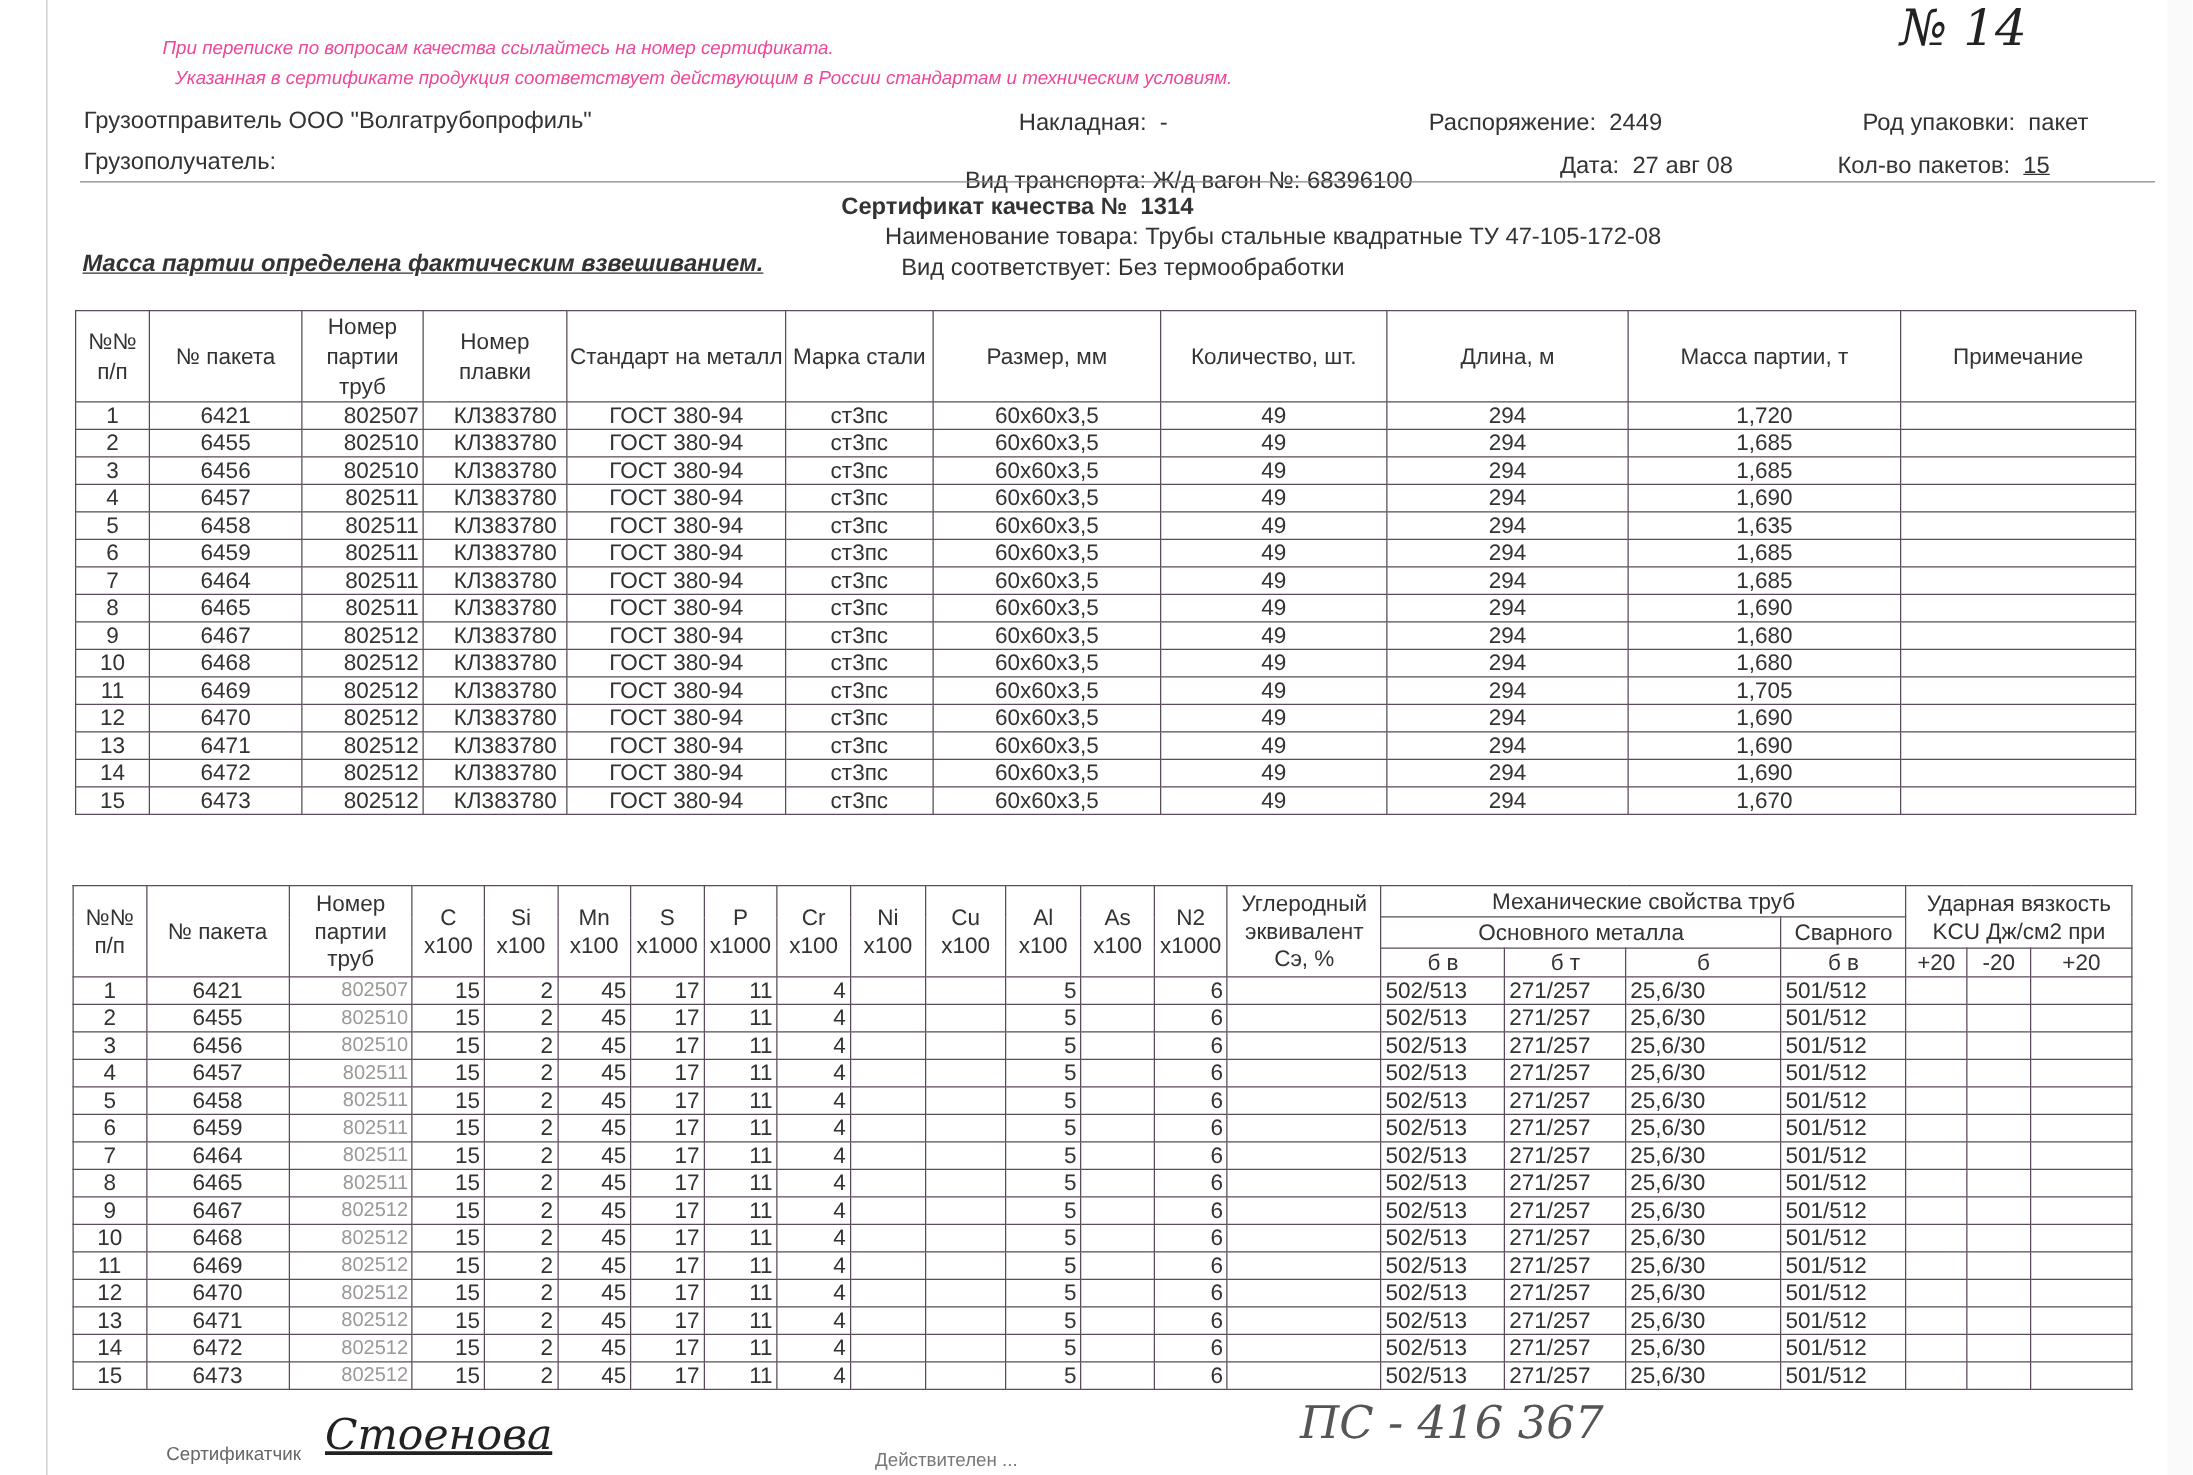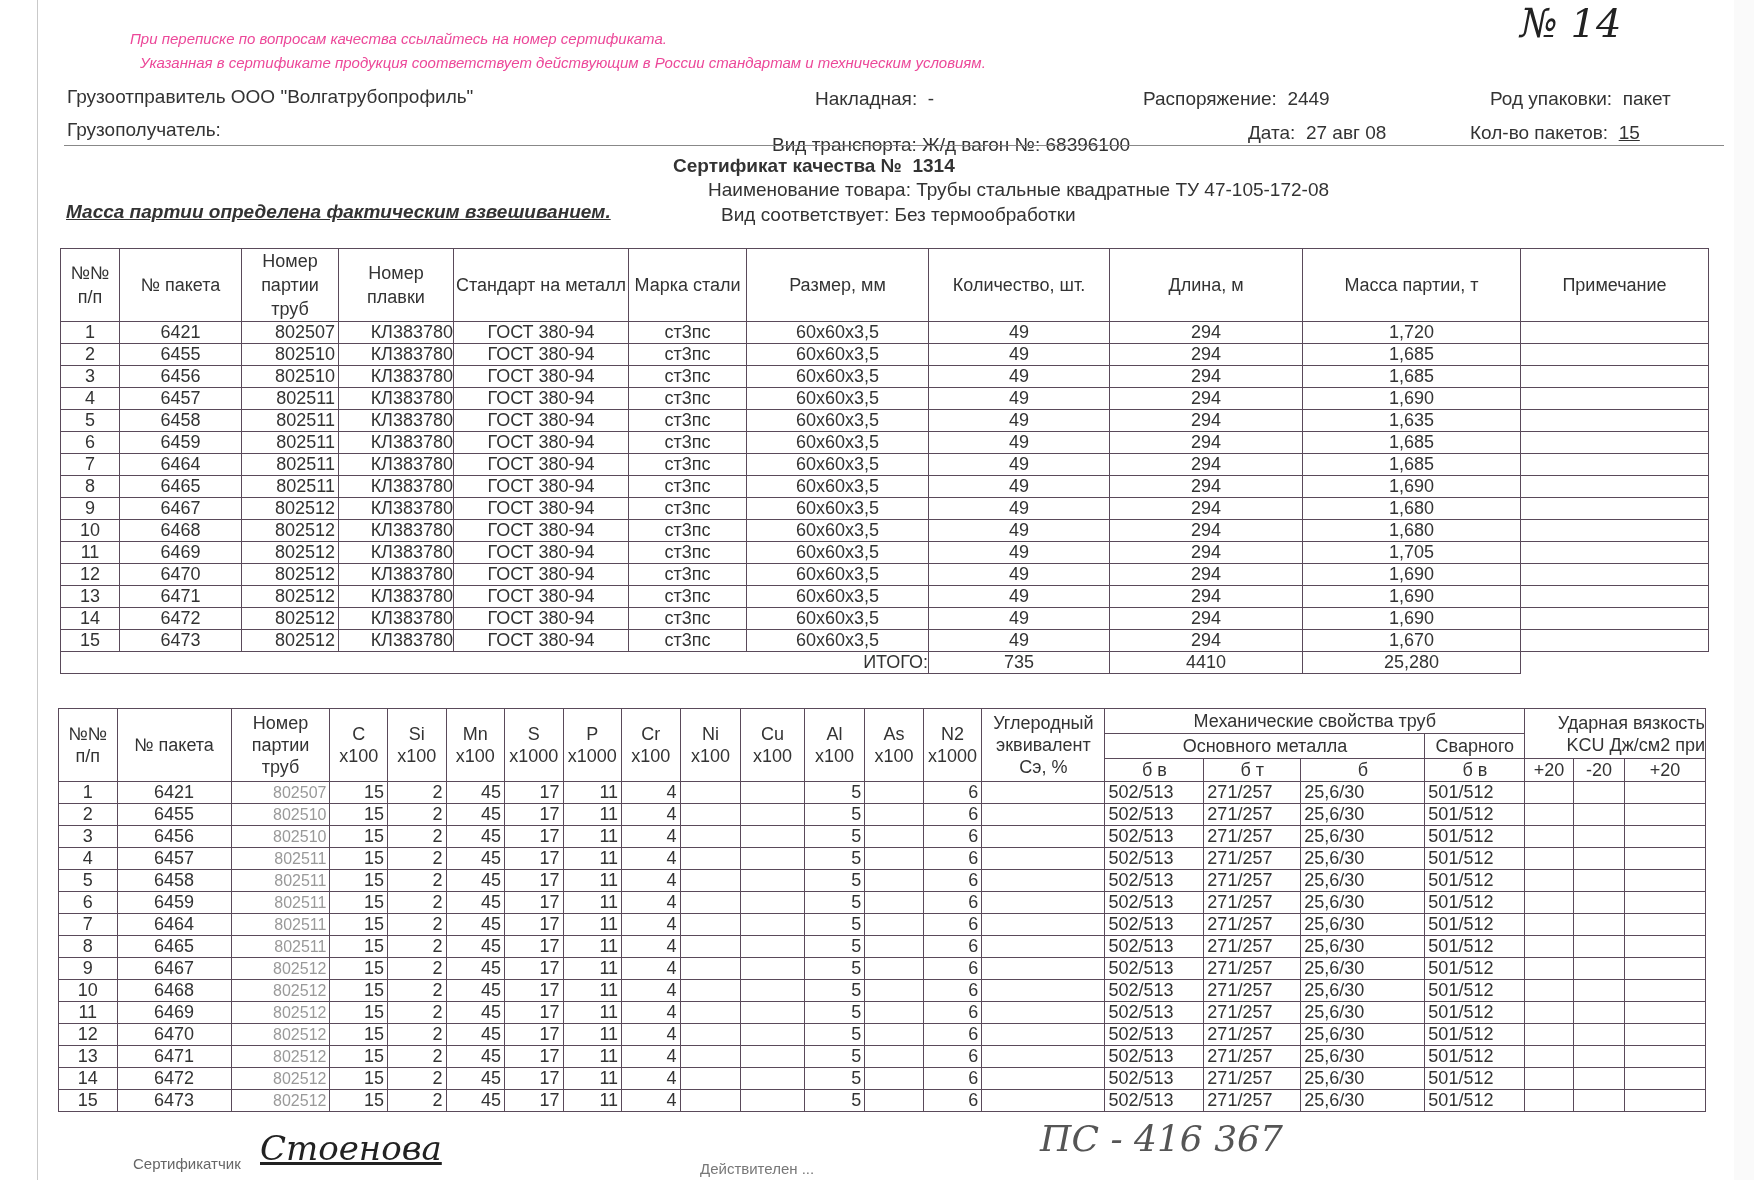--- a/index.html
+++ b/index.html
@@ -12,21 +12,21 @@
   .hdr{font-size:19px;color:#333;}
   .bold{font-weight:bold;}
   .hline{position:absolute;height:1px;background:#888;}
   .handwrite{font-family:"DejaVu Serif",serif;font-style:italic;color:#222;}
   table{border-collapse:collapse;position:absolute;table-layout:fixed;}
   td,th{border:1.5px solid #5a4a5a;font-weight:normal;padding:0;text-align:center;overflow:hidden;white-space:nowrap;color:#333;}
   #t1{left:60px;top:248px;width:1648px;}
   #t1 th{font-size:18px;height:68px;line-height:24px;white-space:normal;}
   #t1 td{font-size:18px;height:21px;line-height:21px;}
   #t1 td.r{text-align:right;padding-right:3px;}
-  #t1 td.l{text-align:right;padding-left:24px;}
+  #t1 td.l{text-align:left;padding-left:24px;}
   #t2{left:58px;top:708px;width:1648px;}
   #t2 th{font-size:18px;line-height:22px;white-space:normal;}
   #t2 td{font-size:18px;height:21px;line-height:21px;}
   #t2 td.r{text-align:right;padding-right:3px;}
   #t2 td.l{text-align:left;padding-left:3px;}
   #t2 td.faint{color:#999;font-size:16px;}
 </style>
 </head>
 <body>
 
@@ -300,27 +300,20 @@
         <td>6473</td>
         <td class="r">802512</td>
         <td class="l">КЛ383780</td>
         <td>ГОСТ 380-94</td>
         <td>ст3пс</td>
         <td>60х60х3,5</td>
         <td>49</td>
         <td>294</td>
         <td>1,670</td>
         <td></td>
-      </tr>
-      <tr>
-        <td colspan="7" class="l" style="padding-left: 80px;">ИТОГО:</td>
-        <td>735</td>
-        <td>4410</td>
-        <td>25,280</td>
-        <td style="border-right: none; border-bottom: none;"></td>
       </tr>
     </tbody>
 </table>
 
 <table id="t2">
   <colgroup>
     <col style="width:58px">
       <col style="width:113px">
       <col style="width:98px">
       <col style="width:57px">
@@ -354,21 +347,21 @@
       <th rowspan="3">S x1000</th>
       <th rowspan="3">P x1000</th>
       <th rowspan="3">Cr x100</th>
       <th rowspan="3">Ni x100</th>
       <th rowspan="3">Cu x100</th>
       <th rowspan="3">Al x100</th>
       <th rowspan="3">As x100</th>
       <th rowspan="3">N2 x1000</th>
       <th rowspan="3">Углеродный эквивалент Сэ, %</th>
       <th colspan="4" style="height:24px;">Механические свойства труб</th>
-      <th colspan="3" style="white-space:normal;text-align:right;" rowspan="2">Ударная вязкость KCU Дж/см2 при</th>
+      <th colspan="3" style="white-space:normal;" rowspan="2">Ударная вязкость KCU Дж/см2 при</th>
     </tr>
     <tr>
       <th colspan="3" style="height:24px;">Основного металла</th>
       <th>Сварного</th>
     </tr>
     <tr>
       <th style="height:22px;">б в</th>
       <th>б т</th>
       <th>б</th>
       <th>б в</th>

